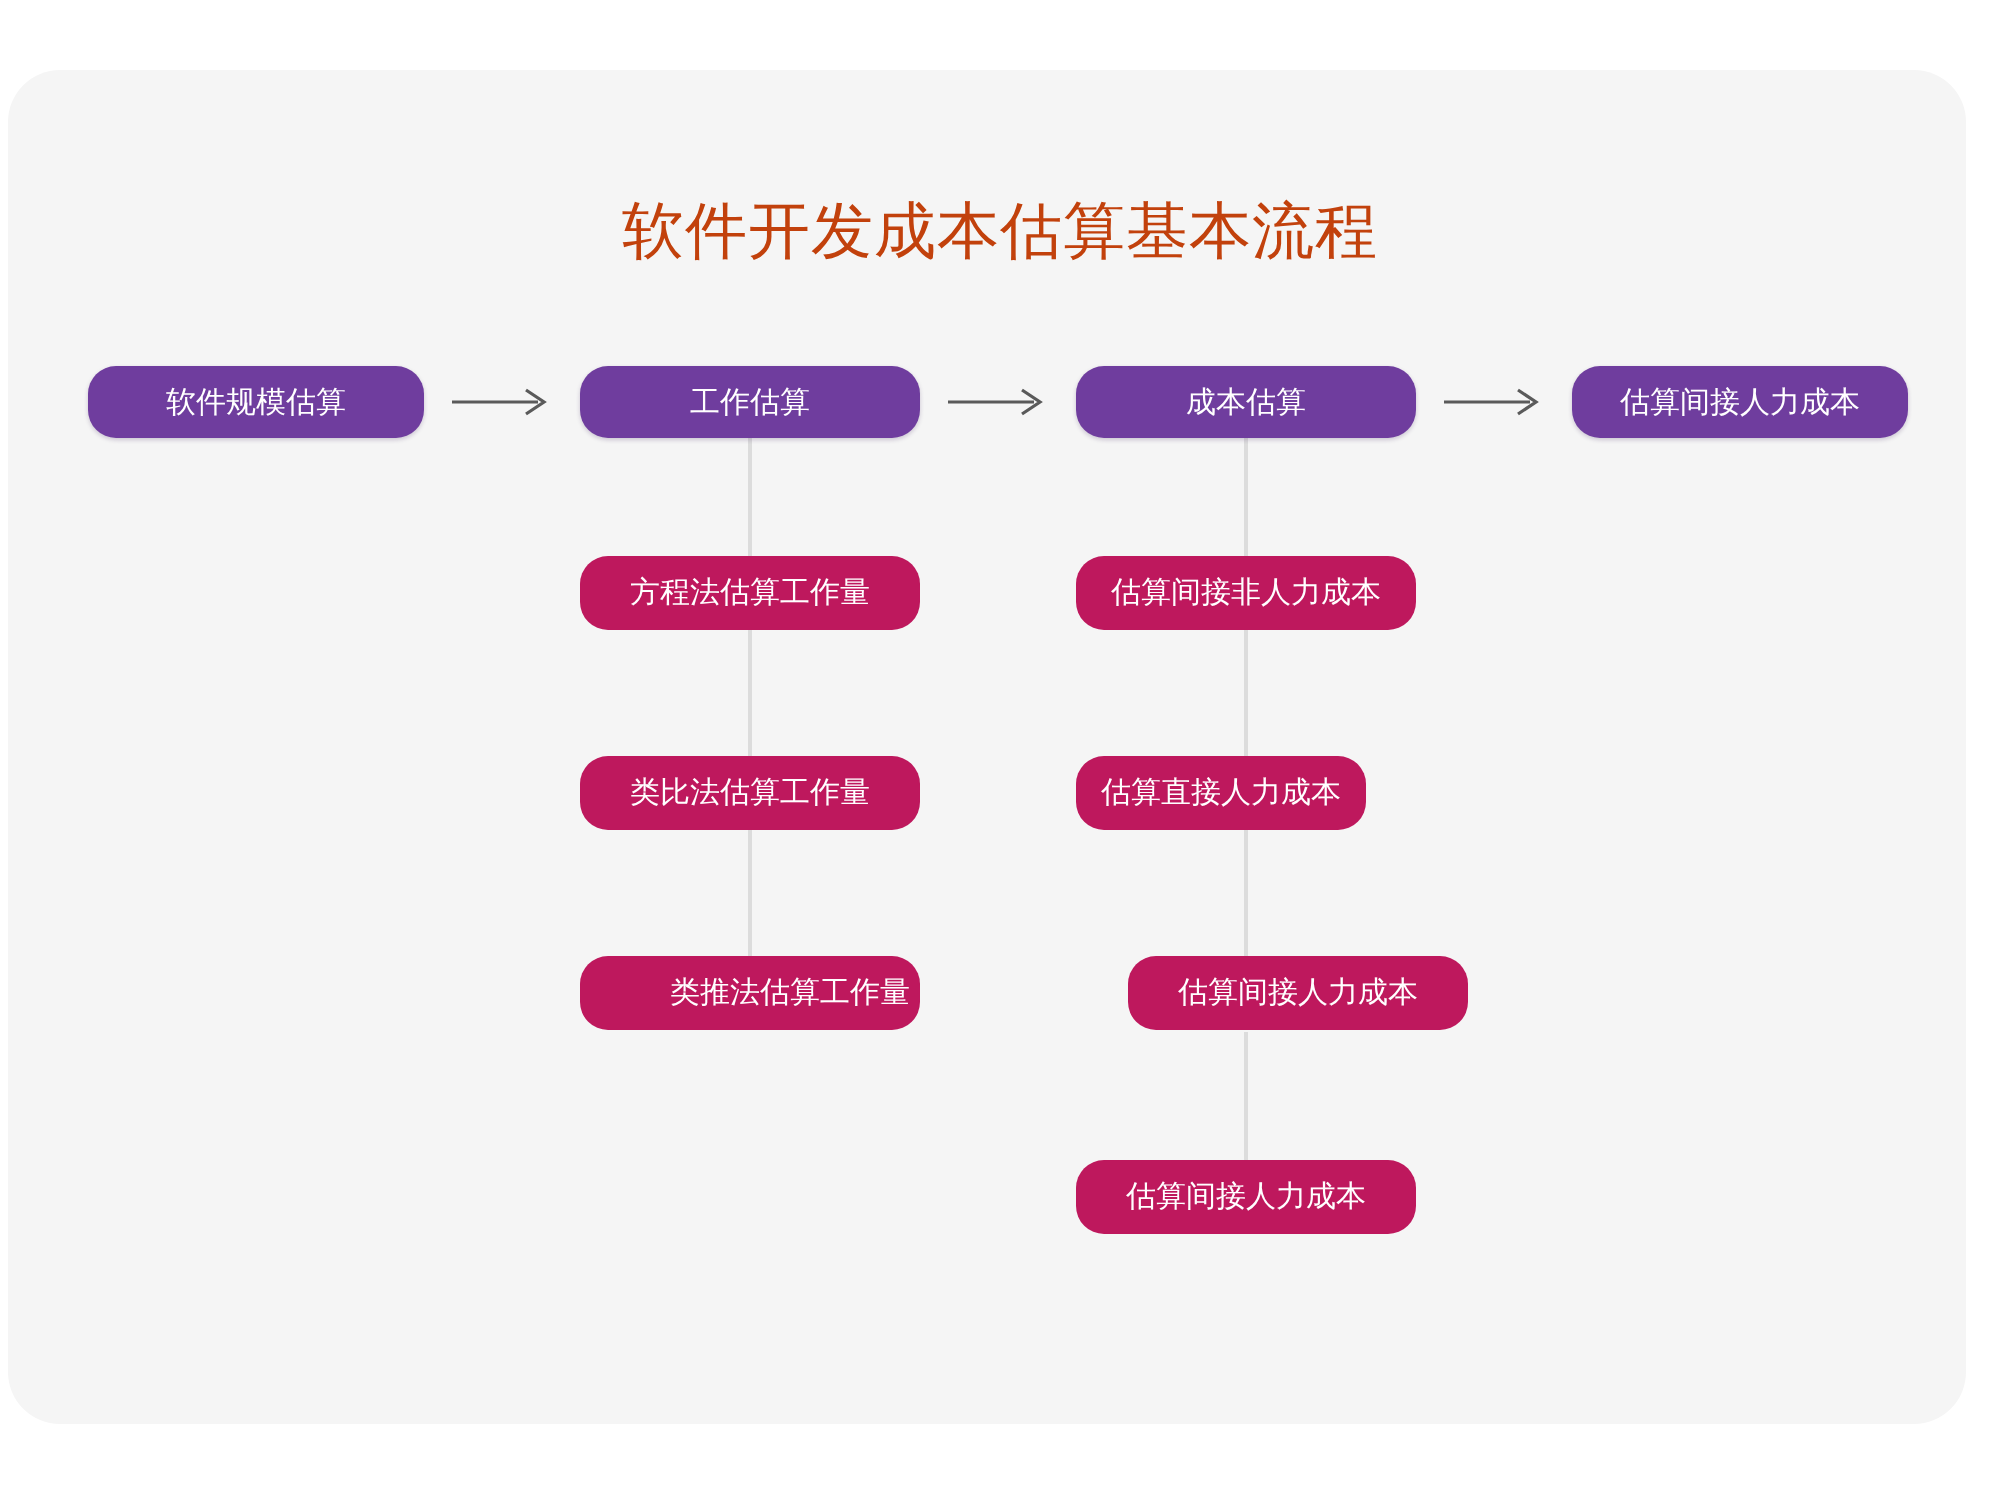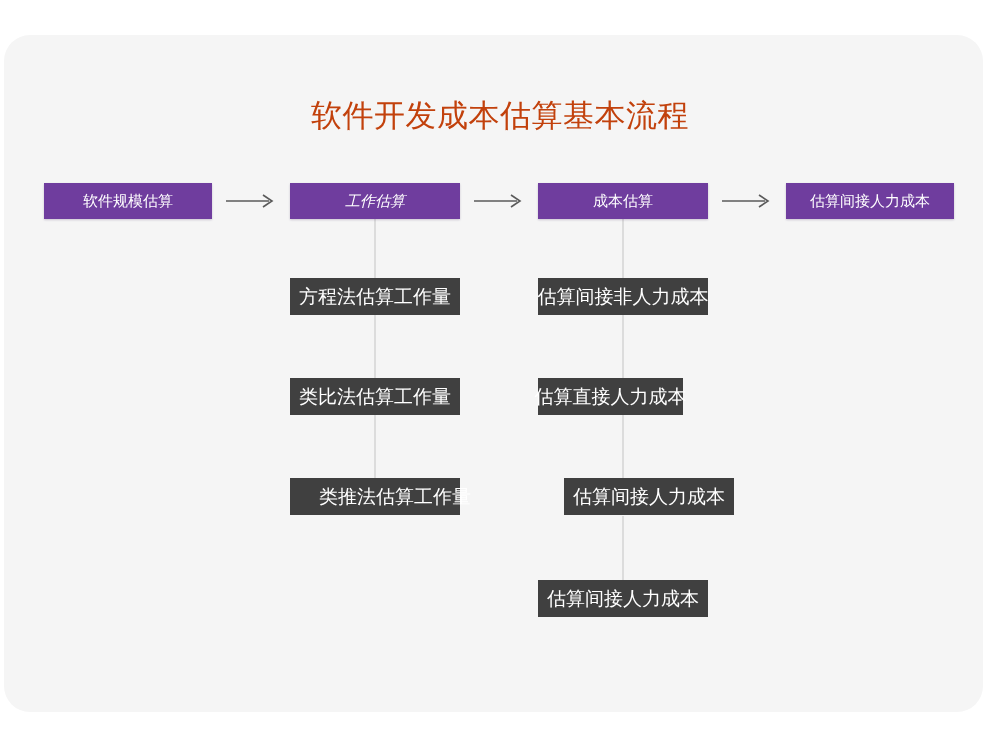--- a/index.html
+++ b/index.html
@@ -37,36 +37,36 @@
     white-space: nowrap;
   }
 
   .node {
     position: absolute;
     box-sizing: border-box;
     display: flex;
     align-items: center;
     justify-content: center;
     text-align: center;
-    border-radius: 0;
+    border-radius: 14px;
     color: #ffffff;
     white-space: nowrap;
   }
 
   .node.primary {
     background: #6f3d9e;
     height: 36px;
     font-size: 15px;
     box-shadow: 0 1px 2px rgba(60,30,90,0.22);
   }
 
   .node.secondary {
-    background: #404040;
+    background: #be185d;
     height: 37px;
-    font-size: 19px;
+    font-size: 15px;
   }
 
   .arrow {
     position: absolute;
     height: 24px;
     display: flex;
     align-items: center;
     justify-content: center;
     color: #5a5a5a;
     font-size: 21px;
@@ -93,21 +93,21 @@
 
 <div class="connector" style="left:622px; top:219px; height:60px;"></div>
 <div class="connector" style="left:622px; top:315px; height:64px;"></div>
 <div class="connector" style="left:622px; top:415px; height:64px;"></div>
 <div class="connector" style="left:622px; top:516px; height:65px;"></div>
 
 <div class="node primary" style="left:44px; top:183px; width:168px;">
   <span>软件规模估算</span>
 </div>
 
-<div class="node primary" style="left:290px; top:183px; width:170px;font-style:italic;">
+<div class="node primary" style="left:290px; top:183px; width:170px;">
   <span>工作估算</span>
 </div>
 
 <div class="node primary" style="left:538px; top:183px; width:170px;">
   <span>成本估算</span>
 </div>
 
 <div class="node primary" style="left:786px; top:183px; width:168px;">
   <span>估算间接人力成本</span>
 </div>

